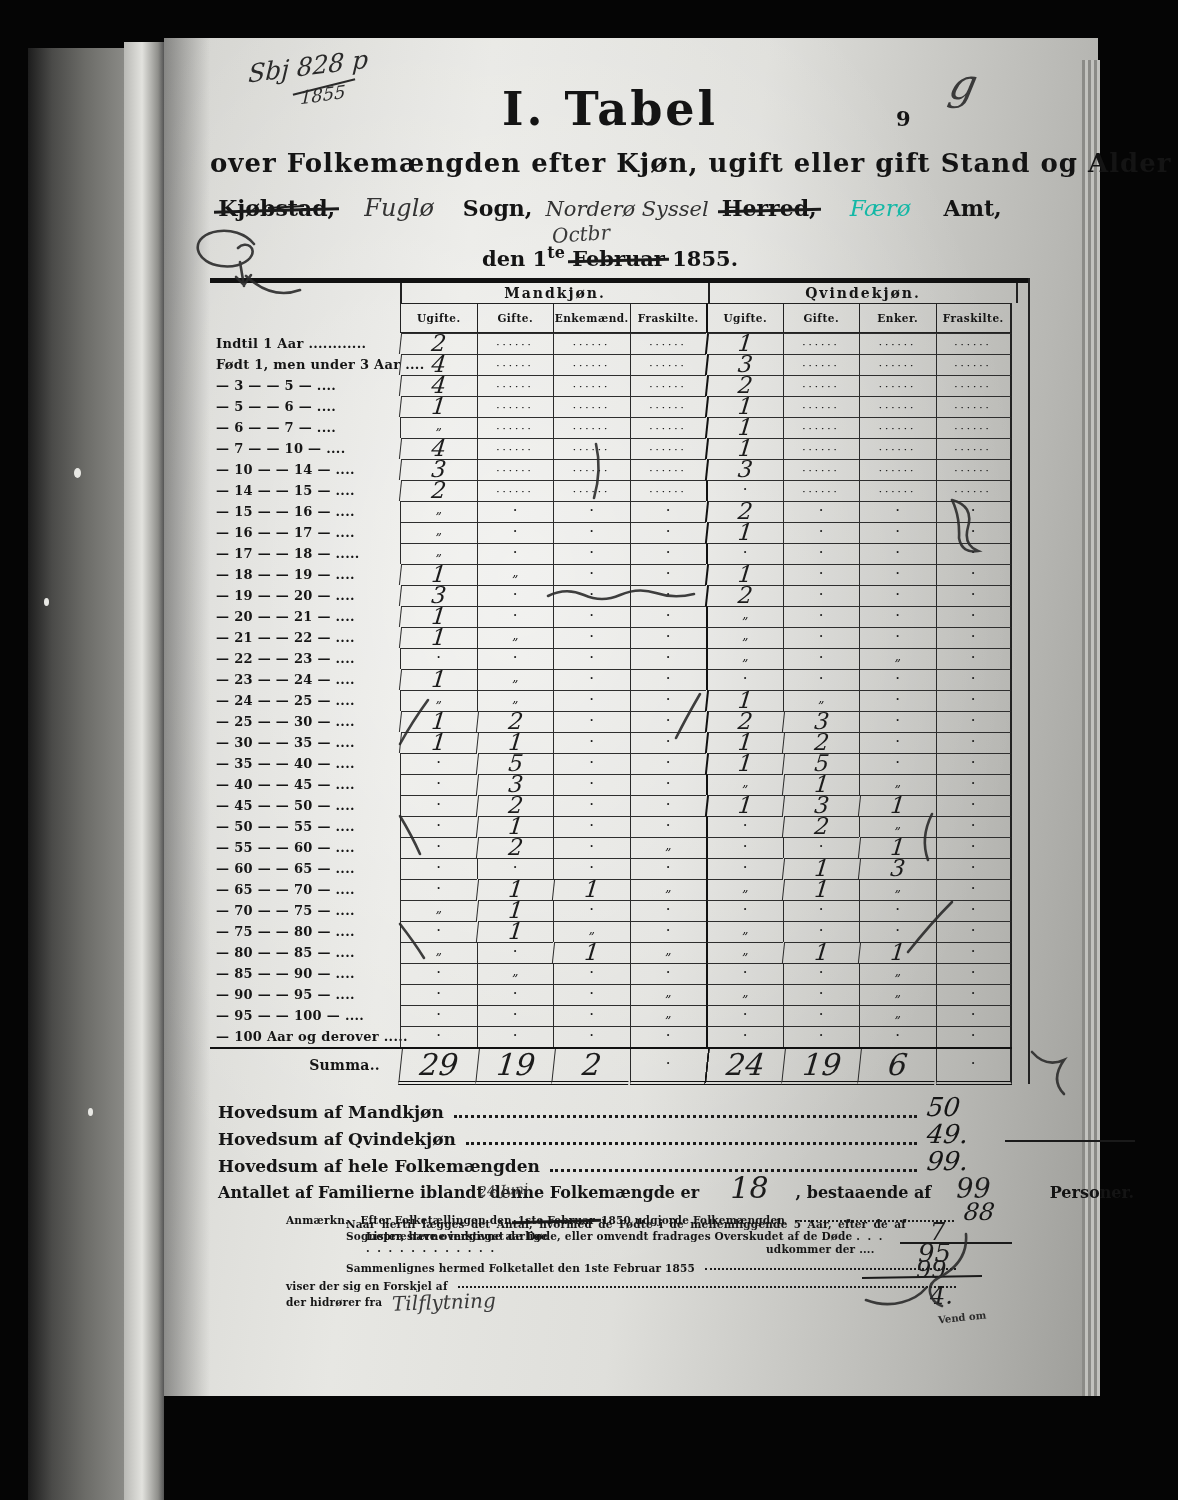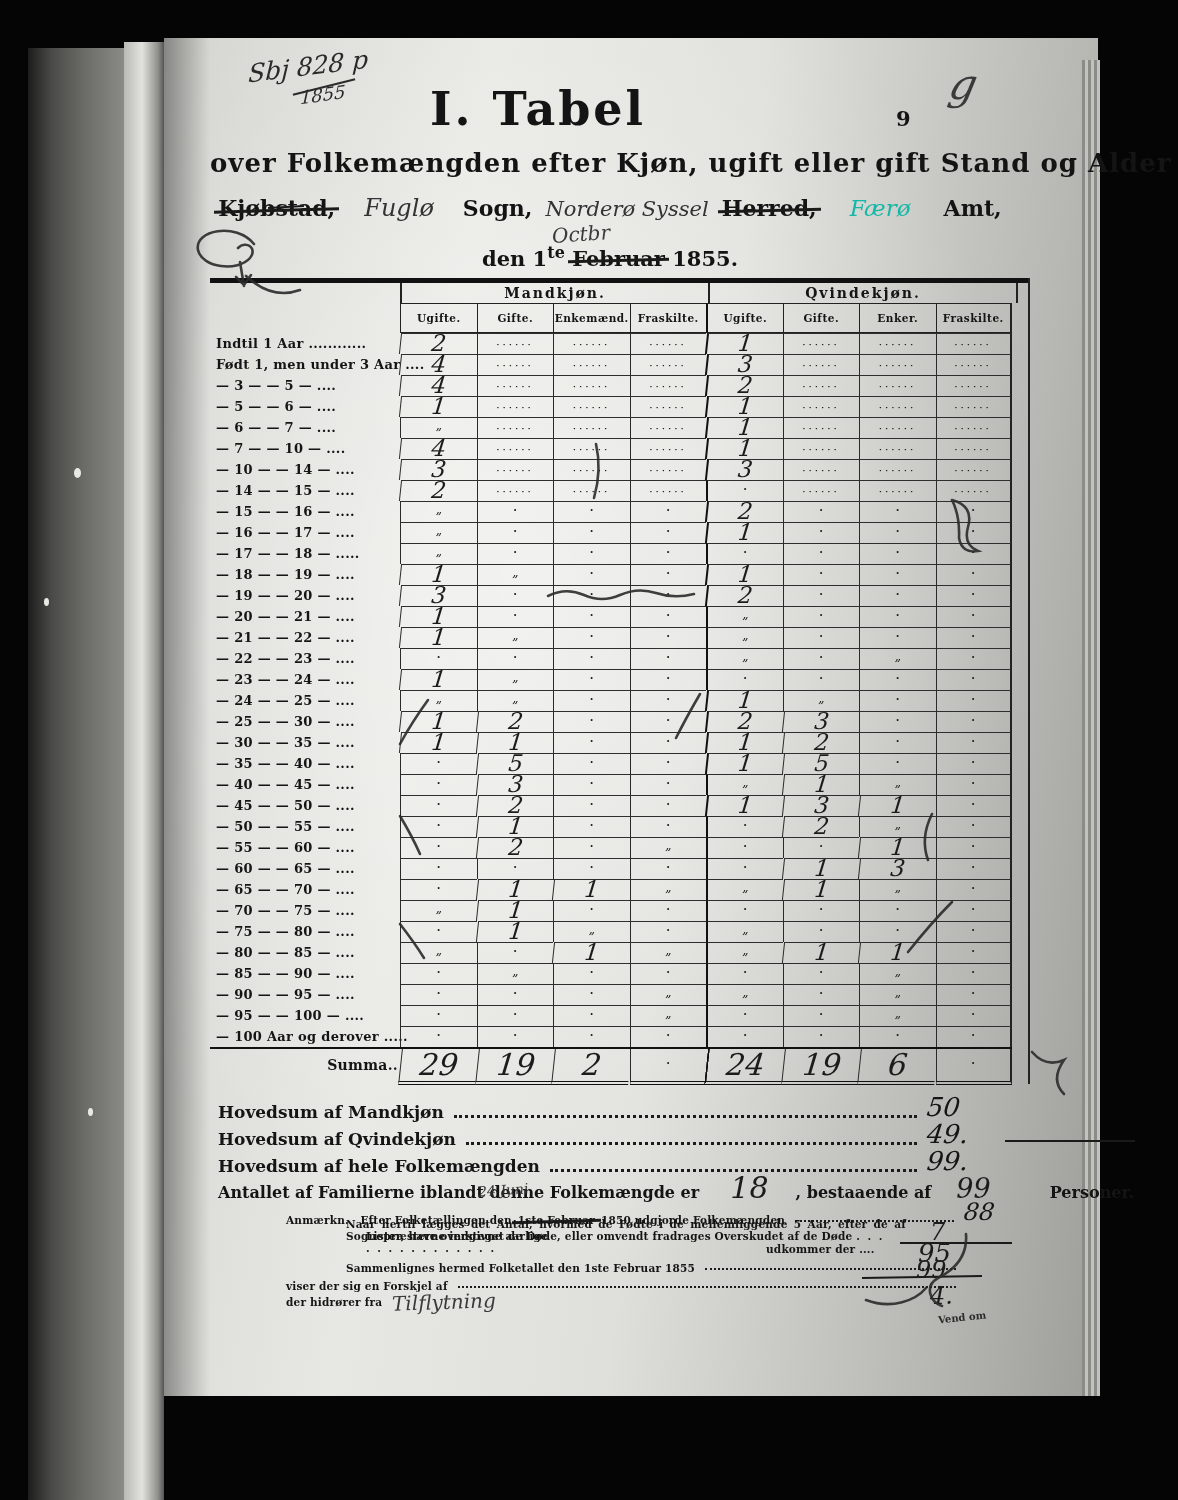--- a/index.html
+++ b/index.html
@@ -50,21 +50,21 @@
     padding-left:6px;line-height:21px;white-space:nowrap;letter-spacing:.3px;}
   .c{width:76.5px;box-sizing:border-box;border-left:1.4px solid #2a2a2a;
     border-top:1.2px solid #2e2e2e;text-align:center;overflow:visible;}
   .c.gdiv{border-left:2.5px solid #111;}
   .c.lastc{border-right:2px solid #222;}
   .c.pd{font-size:8px;letter-spacing:3.5px;color:#222;line-height:20px;font-weight:bold;}
   .c.dm{font-size:15px;line-height:16px;color:#181818;}
   .c.dt{font-size:12px;line-height:15px;font-style:italic;color:#222;}
   .c.hw{font-size:23px;line-height:19px;font-style:italic;transform:skewX(-6deg);}
   .summarow{display:flex;height:36px;border-top:2px solid #111;}
-  .summarow .lbl{text-align:right;padding-right:2px;font-size:14px;line-height:32px;}
+  .summarow .lbl{text-align:right;padding-right:20px;font-size:14px;line-height:32px;}
   .summarow .c{border-top:none;border-bottom:4px double #111;}
   .summarow .c.hw{font-size:30px;line-height:32px;}
   .summarow .c.dm{line-height:28px;}
   
   .sumline{display:flex;align-items:flex-end;width:755px;}
   .sumline .t{font-weight:bold;font-size:17px;white-space:nowrap;}
   .ldr{flex:1;border-bottom:3px dotted #1b1b1b;margin:0 10px 4px 10px;height:10px;}
   .val{font-style:italic;font-size:26px;transform:skewX(-7deg);min-width:46px;text-align:left;}
   .small{font-weight:bold;font-size:10.5px;letter-spacing:.2px;}
   .ldr2{border-bottom:2.5px dotted #1b1b1b;height:8px;}
@@ -86,21 +86,21 @@
 <div class="abs speck" style="left:1088px;top:1066px;width:6px;height:9px;"></div>
 
 <div class="abs page"></div>
 <div class="abs gutter"></div>
 <div class="abs pagestack"></div>
 
 <div class="abs hw" style="left:248px;top:52px;font-size:25px;transform:rotate(-7deg) skewX(-10deg);color:#2a2a2a;">Sbj 828 p</div>
 <div class="abs hw" style="left:300px;top:84px;font-size:18px;transform:rotate(-8deg) skewX(-10deg);color:#2a2a2a;">1855</div>
 <div class="abs" style="left:292px;top:86px;width:64px;border-top:2px solid #2a2a2a;transform:rotate(-14deg);"></div>
 
-<div class="abs prt title" style="left:430px;top:82px;width:360px;">I. Tabel</div>
+<div class="abs prt title" style="left:430px;top:82px;width:360px;text-align:center;">I. Tabel</div>
 <div class="abs prt" style="left:896px;top:106px;font-size:21px;">9</div>
 <div class="abs hw" style="left:950px;top:60px;font-size:42px;color:#3a3a3a;transform:skewX(-12deg);">g</div>
 <div class="abs prt subtitle" style="left:210px;top:148px;width:800px;text-align:center;">over Folkemængden efter Kjøn, ugift eller gift Stand og Alder i</div>
 
 <div class="abs locline" style="left:210px;top:194px;width:800px;text-align:center;">
   <span class="prt strike">Kjøbstad,</span>
   <span class="hw" style="font-size:24px;padding:0 22px;color:#333;">Fuglø</span>
   <span class="prt">Sogn,</span>
   <span class="hw" style="font-size:21px;padding:0 6px;color:#333;">Norderø Syssel</span>
   <span class="prt strike">Herred,</span>

